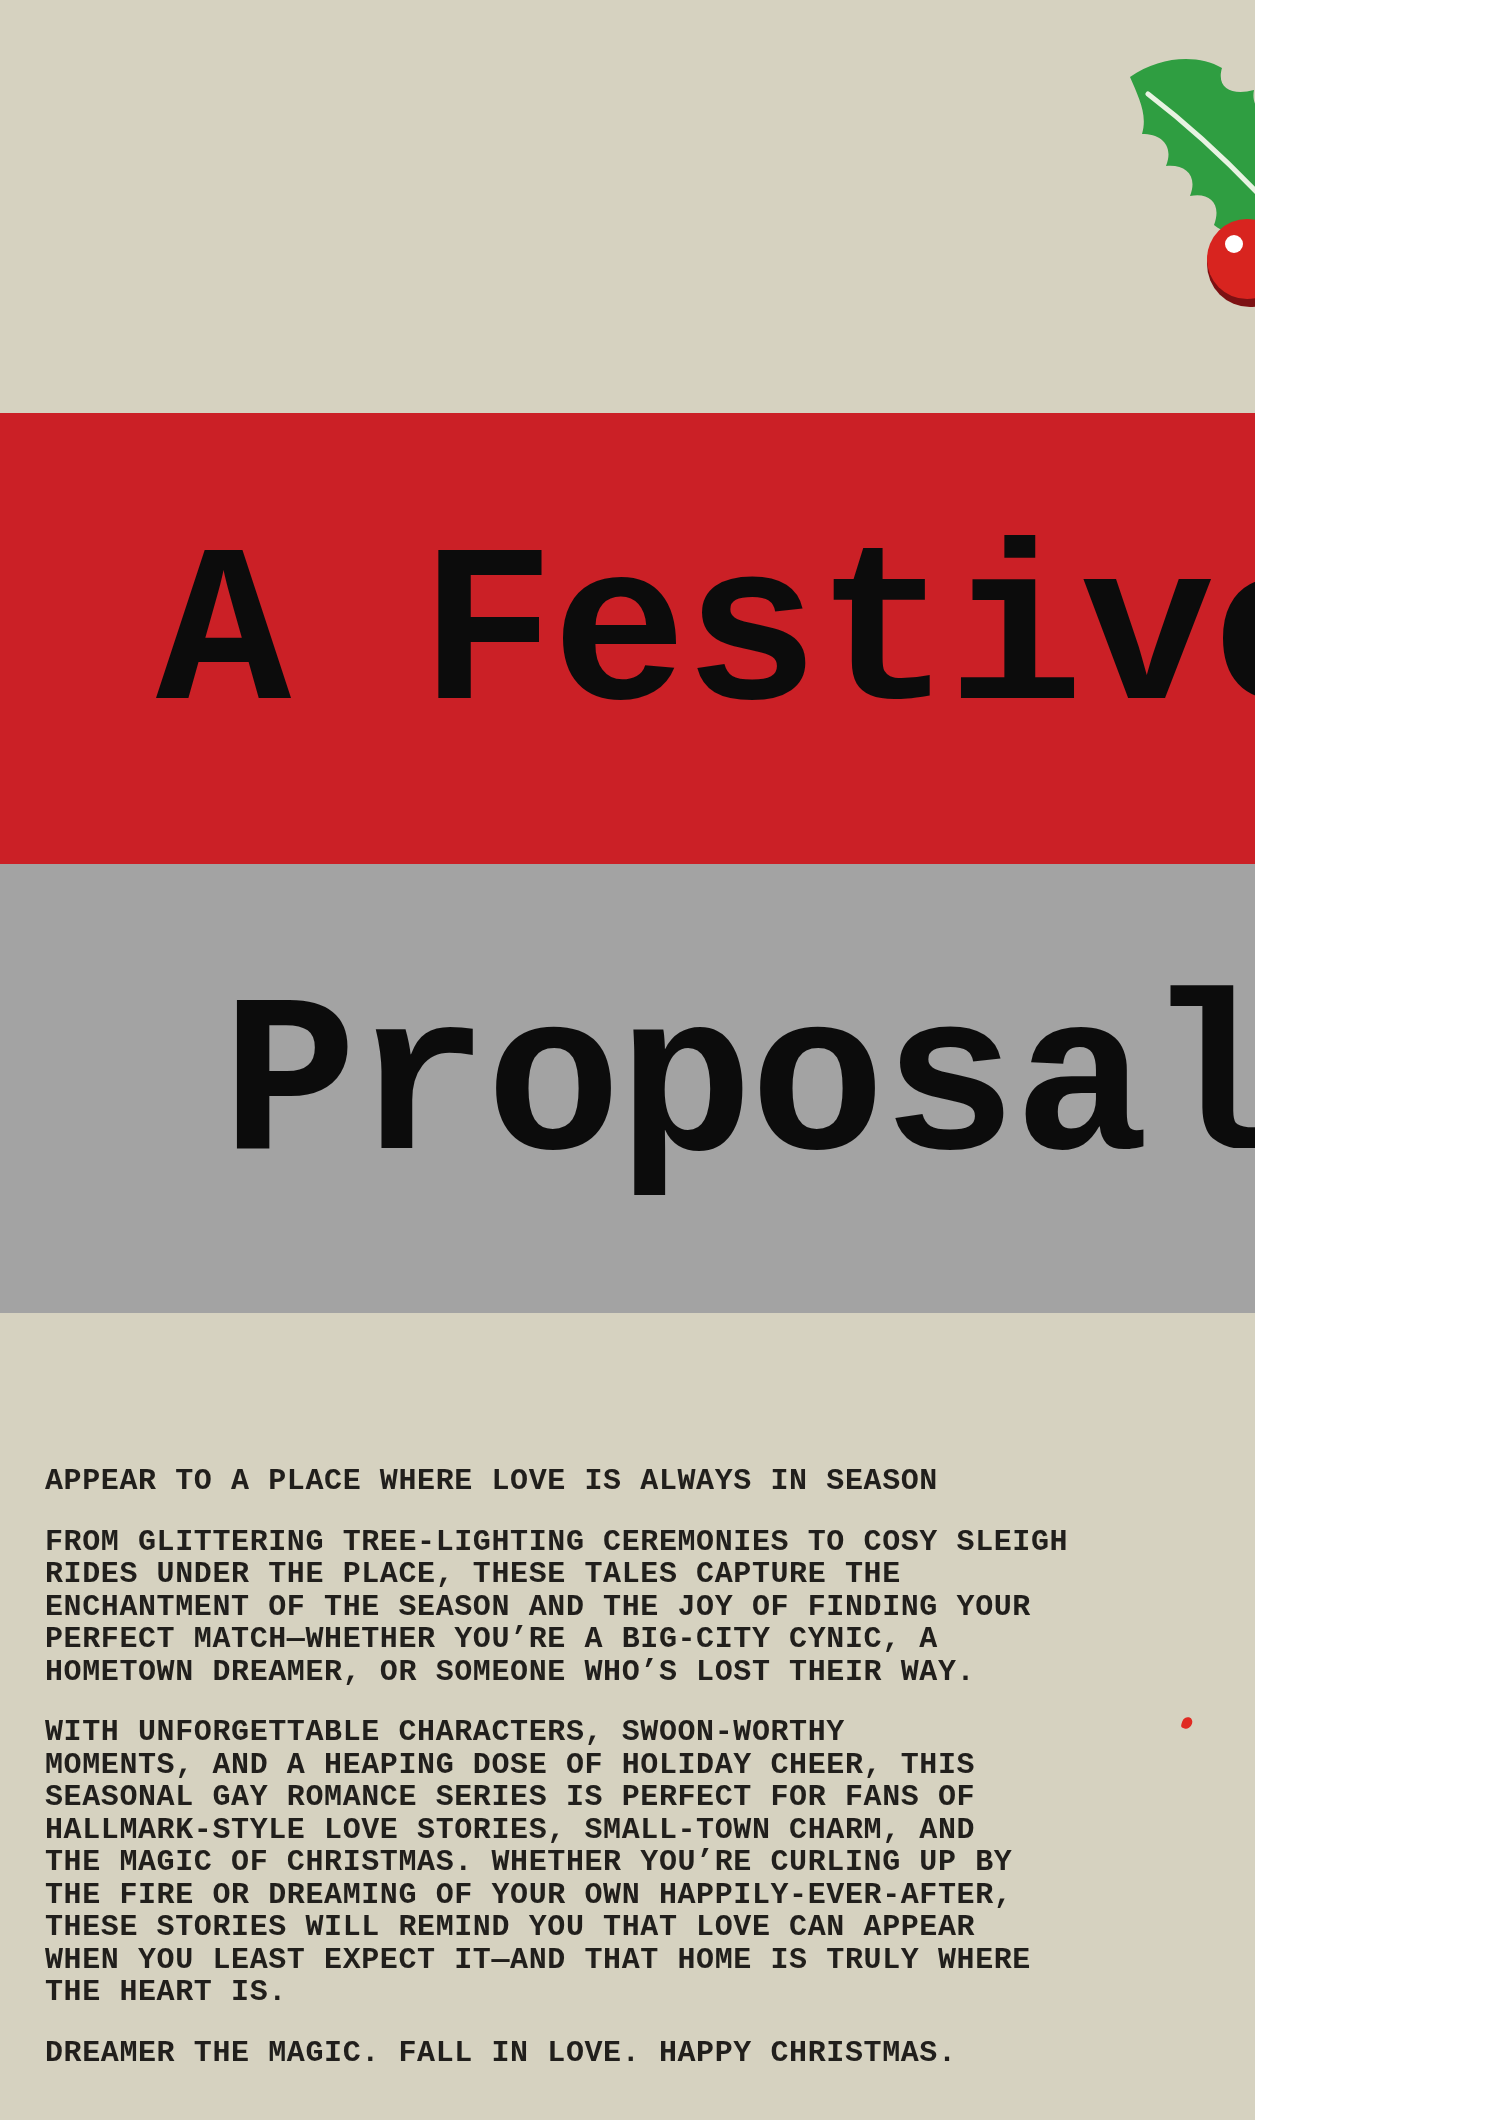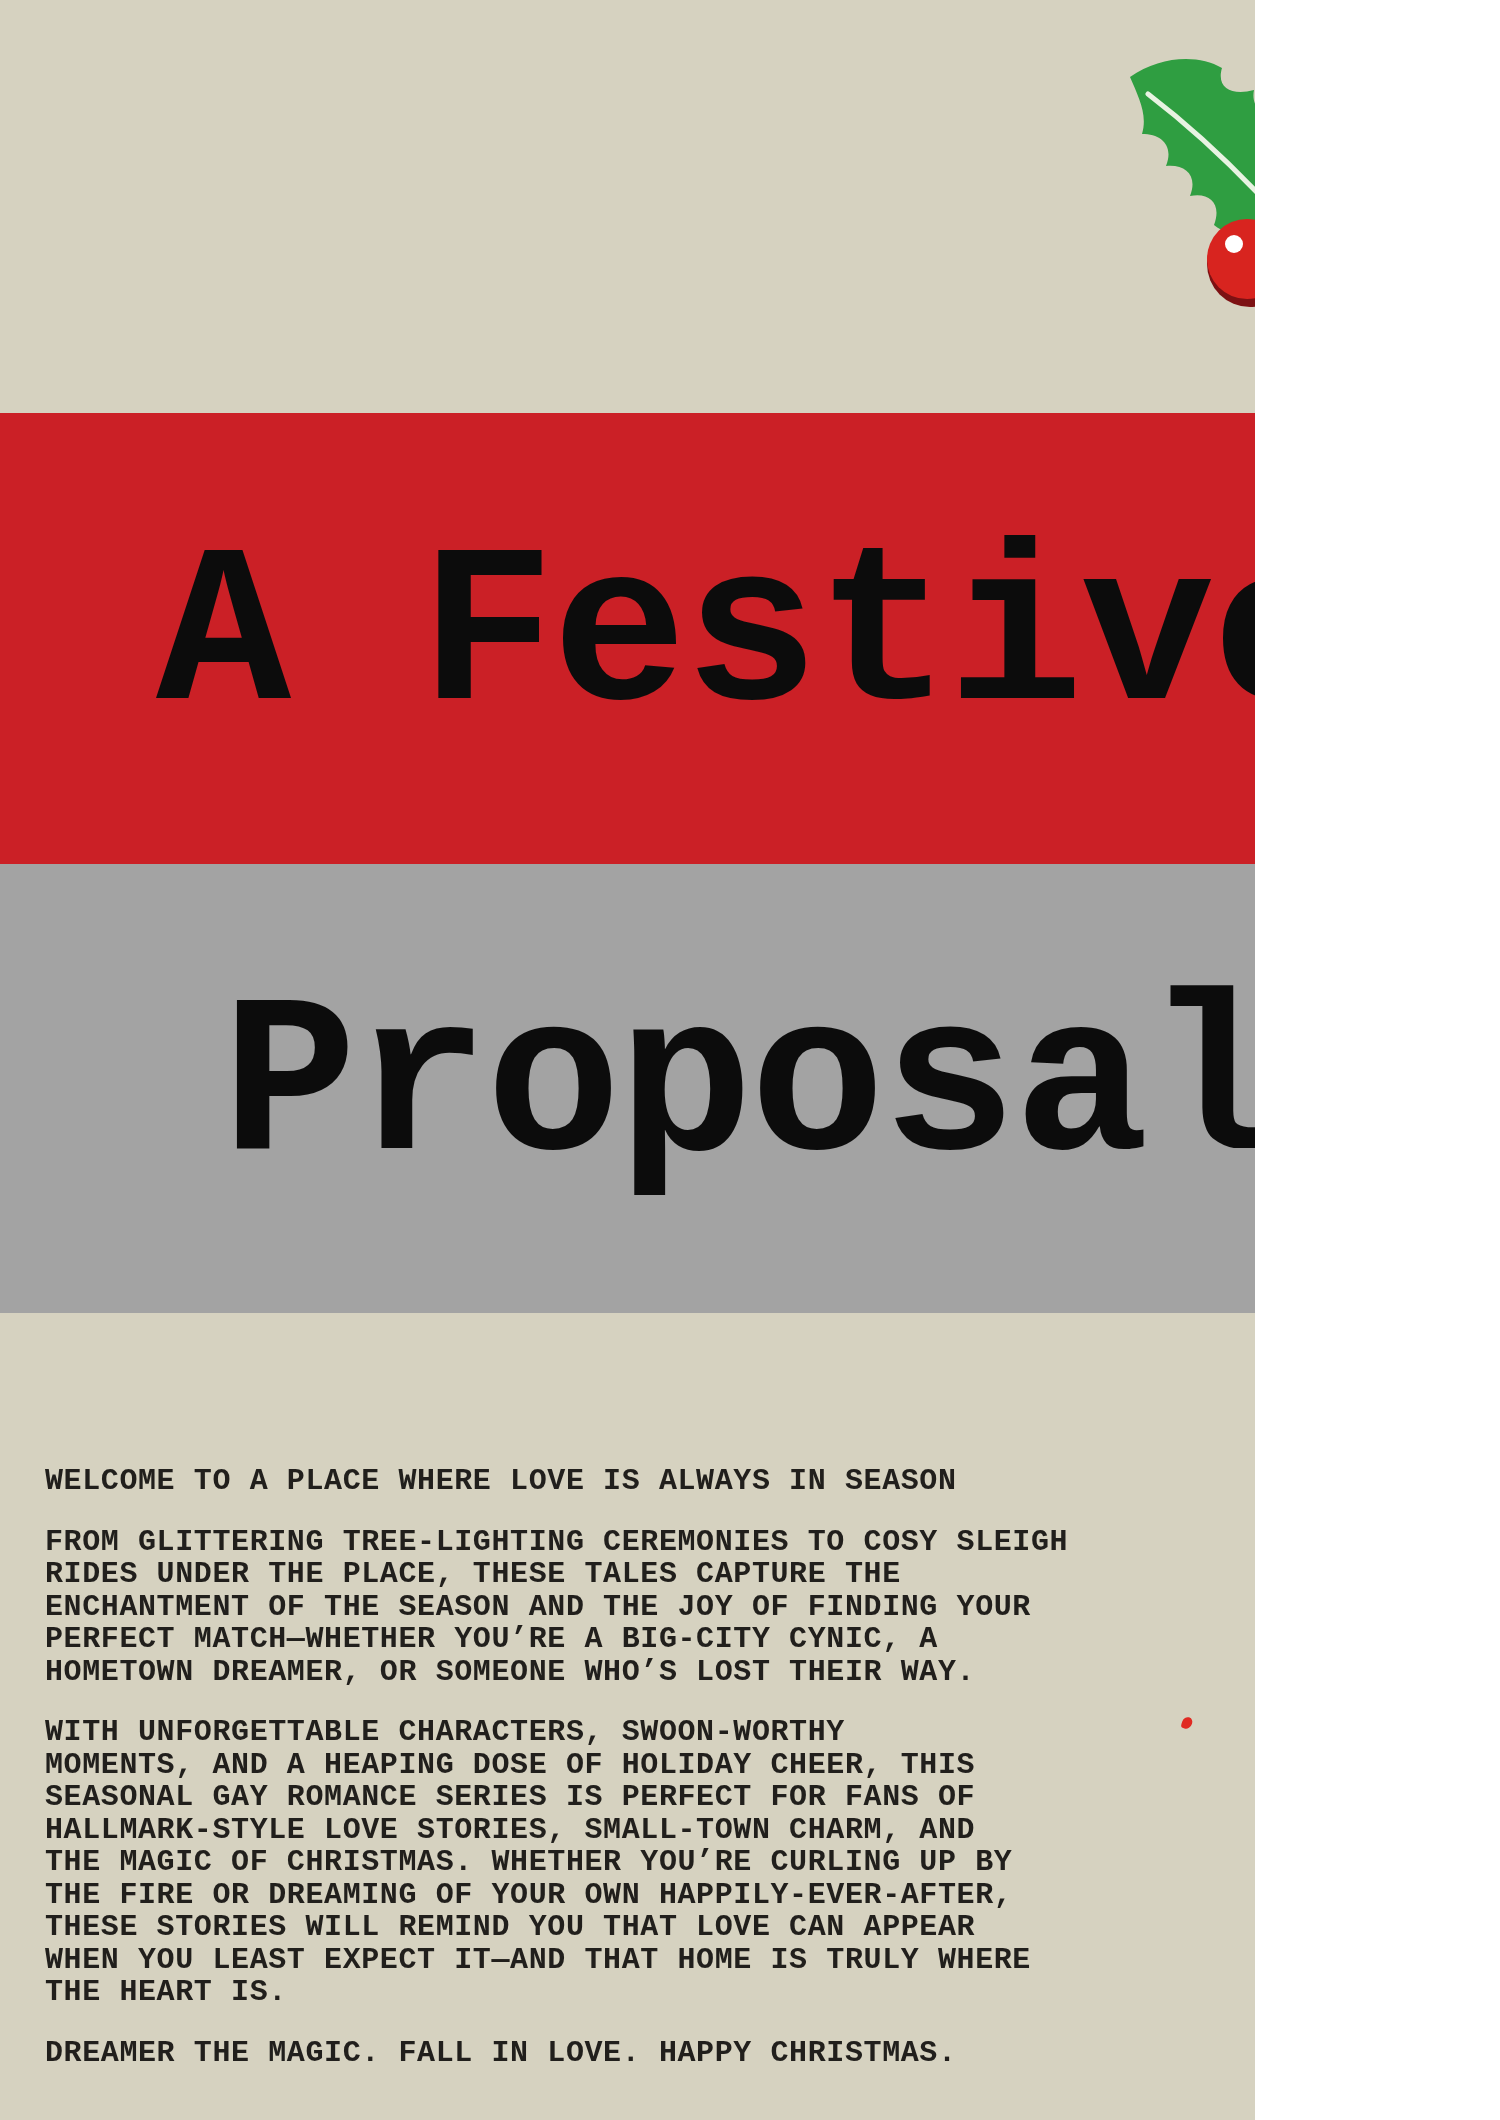--- a/index.html
+++ b/index.html
@@ -104,21 +104,21 @@
 
   <div class="band band-red">
     <h1 class="band-title">A Festive</h1>
   </div>
 
   <div class="band band-green">
     <h1 class="band-title">Proposal</h1>
   </div>
 
   <div class="body-copy">
-    <p>WELCOME TO A PLACE WHERE LOVE IS ALWAYS IN SEASON</p>
+    <p>APPEAR TO A PLACE WHERE LOVE IS ALWAYS IN SEASON</p>
     <p>FROM GLITTERING TREE-LIGHTING CEREMONIES TO COSY SLEIGH
 RIDES UNDER THE PLACE, THESE TALES CAPTURE THE
 ENCHANTMENT OF THE SEASON AND THE JOY OF FINDING YOUR
 PERFECT MATCH—WHETHER YOU’RE A BIG-CITY CYNIC, A
 HOMETOWN DREAMER, OR SOMEONE WHO’S LOST THEIR WAY.</p>
     <p>WITH UNFORGETTABLE CHARACTERS, SWOON-WORTHY
 MOMENTS, AND A HEAPING DOSE OF HOLIDAY CHEER, THIS
 SEASONAL GAY ROMANCE SERIES IS PERFECT FOR FANS OF
 HALLMARK-STYLE LOVE STORIES, SMALL-TOWN CHARM, AND
 THE MAGIC OF CHRISTMAS. WHETHER YOU’RE CURLING UP BY

